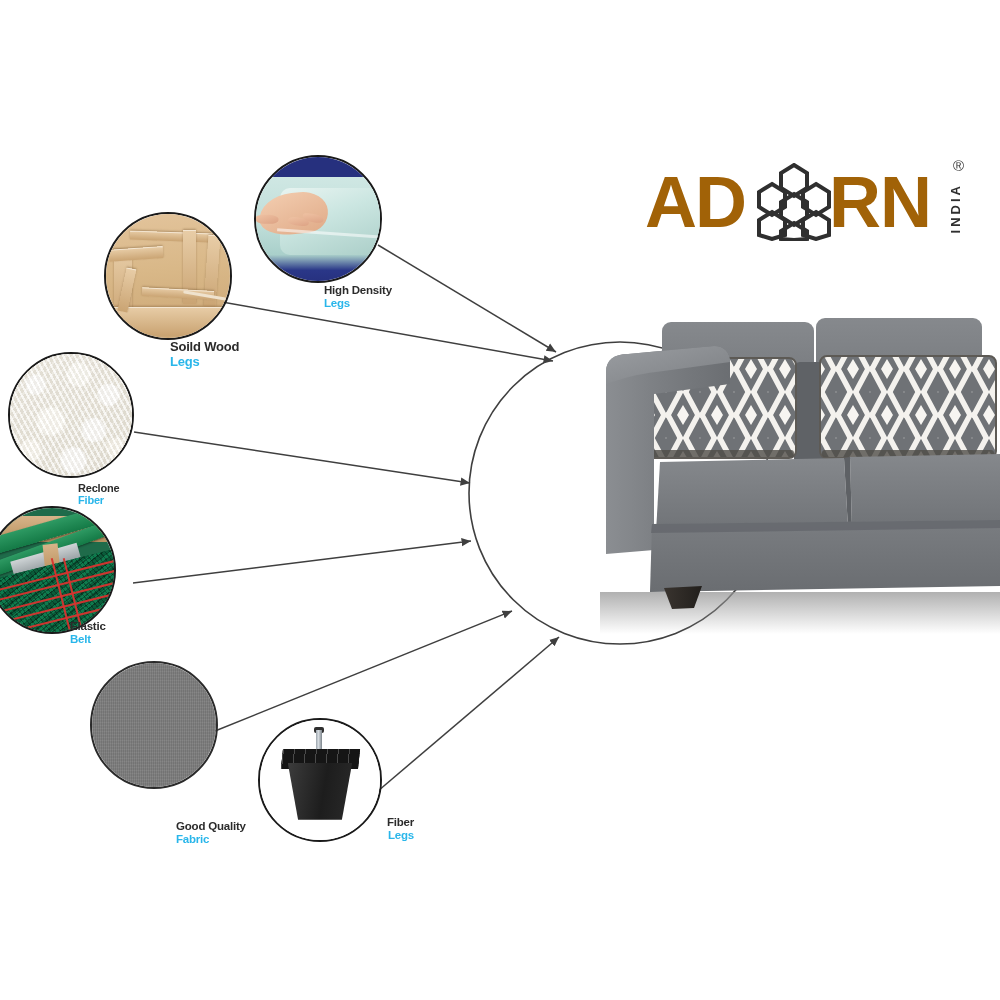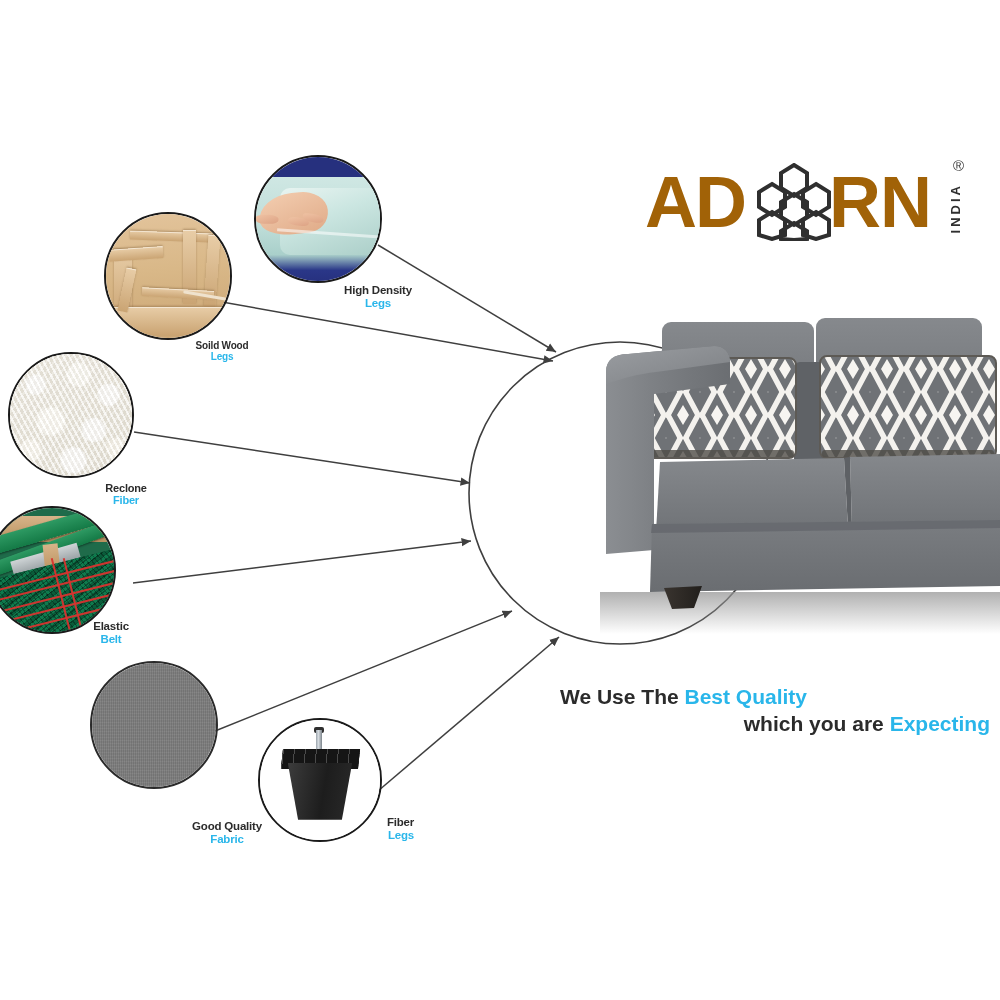--- a/index.html
+++ b/index.html
@@ -85,21 +85,21 @@
   .leg-bolt{position:absolute;left:47%;top:10%;width:5%;height:18%;
     background:linear-gradient(90deg,#9aa3ab,#d7dde2 40%,#7d858c);}
   .leg-nut{position:absolute;left:45.5%;top:7%;width:8%;height:5%;
     background:#2f2f2f;border-radius:2px;}
 
   
   .lbl{position:absolute;font-weight:bold;line-height:1.12;
        letter-spacing:-.2px;white-space:nowrap;}
   .lbl .l1{color:#2b2b2b;display:block;}
   .lbl .l2{color:#29b6ea;display:block;}
-  .lbl.ctr{text-align:center;}
+  .lbl.ctr{}
   .lbl.rgt{text-align:right;}
 
   
   #lines{position:absolute;left:0;top:0;width:1000px;height:1000px;}
 
   
   #logo{position:absolute;left:645px;top:155px;width:320px;height:95px;}
   .logo-txt{position:absolute;font-weight:bold;color:#a16207;}
   #india{position:absolute;right:2px;top:28px;
     writing-mode:vertical-rl;transform:rotate(180deg);
@@ -156,21 +156,21 @@
       <div class="wbar" style="left:20%;top:16%;width:64%;height:7%;transform:rotate(2deg);"></div>
       <div class="wbar" style="left:62%;top:14%;width:10%;height:58%;"></div>
       <div class="wbar" style="left:80%;top:18%;width:9%;height:56%;transform:rotate(4deg);"></div>
       <div class="wbar" style="left:6%;top:74%;width:92%;height:22%;"></div>
       <div class="wbar" style="left:14%;top:44%;width:8%;height:34%;transform:rotate(12deg);"></div>
       <div class="wbar" style="left:30%;top:60%;width:56%;height:7%;transform:rotate(3deg);"></div>
       <div style="position:absolute;left:62%;top:64%;width:34%;height:3px;
            background:#efe2cd;transform:rotate(10deg);border-radius:2px;"></div>
     </div>
   </div>
-  <div class="lbl ctr" style="left:170px;top:340px;width:104px;font-size:10px;">
+  <div class="lbl ctr" style="left:170px;top:340px;width:104px;font-size:13px;">
     <span class="l1">Soild Wood</span>
     <span class="l2">Legs</span>
   </div>
 
   <div class="fcircle" style="left:254px;top:155px;width:128px;height:128px;">
     <div class="inner">
       <div class="foam-bg"></div>
       <div class="foam-block"></div>
       <div class="hand">
         <div class="finger" style="left:-6%;top:46%;width:34%;height:22%;transform:rotate(8deg);"></div>
@@ -334,18 +334,14 @@
       <path d="M8,72 C8,60 16,54 30,54 L116,46 C126,46 132,52 132,62 L58,72
                C40,74 26,78 8,84 Z" fill="url(#gArmTop)"></path>
 
       <path d="M54,224 L402,220 L402,286 L52,292 Z" fill="url(#gBase)"></path>
       <path d="M54,224 L402,220 L402,228 L53,233 Z" fill="#616469" opacity=".7"></path>
 
       <path d="M66,288 L104,286 L96,308 L74,309 Z" fill="url(#gLeg)"></path>
     </svg>
   </div>
 
-  <div id="tagline">
-    <div id="tl1"><span>We Use The </span><span class="hl">Best Quality</span></div>
-    <div id="tl2"><span>which you are </span><span class="hl">Expecting</span></div>
-  </div>
 
 </div>
 
 </body></html>

